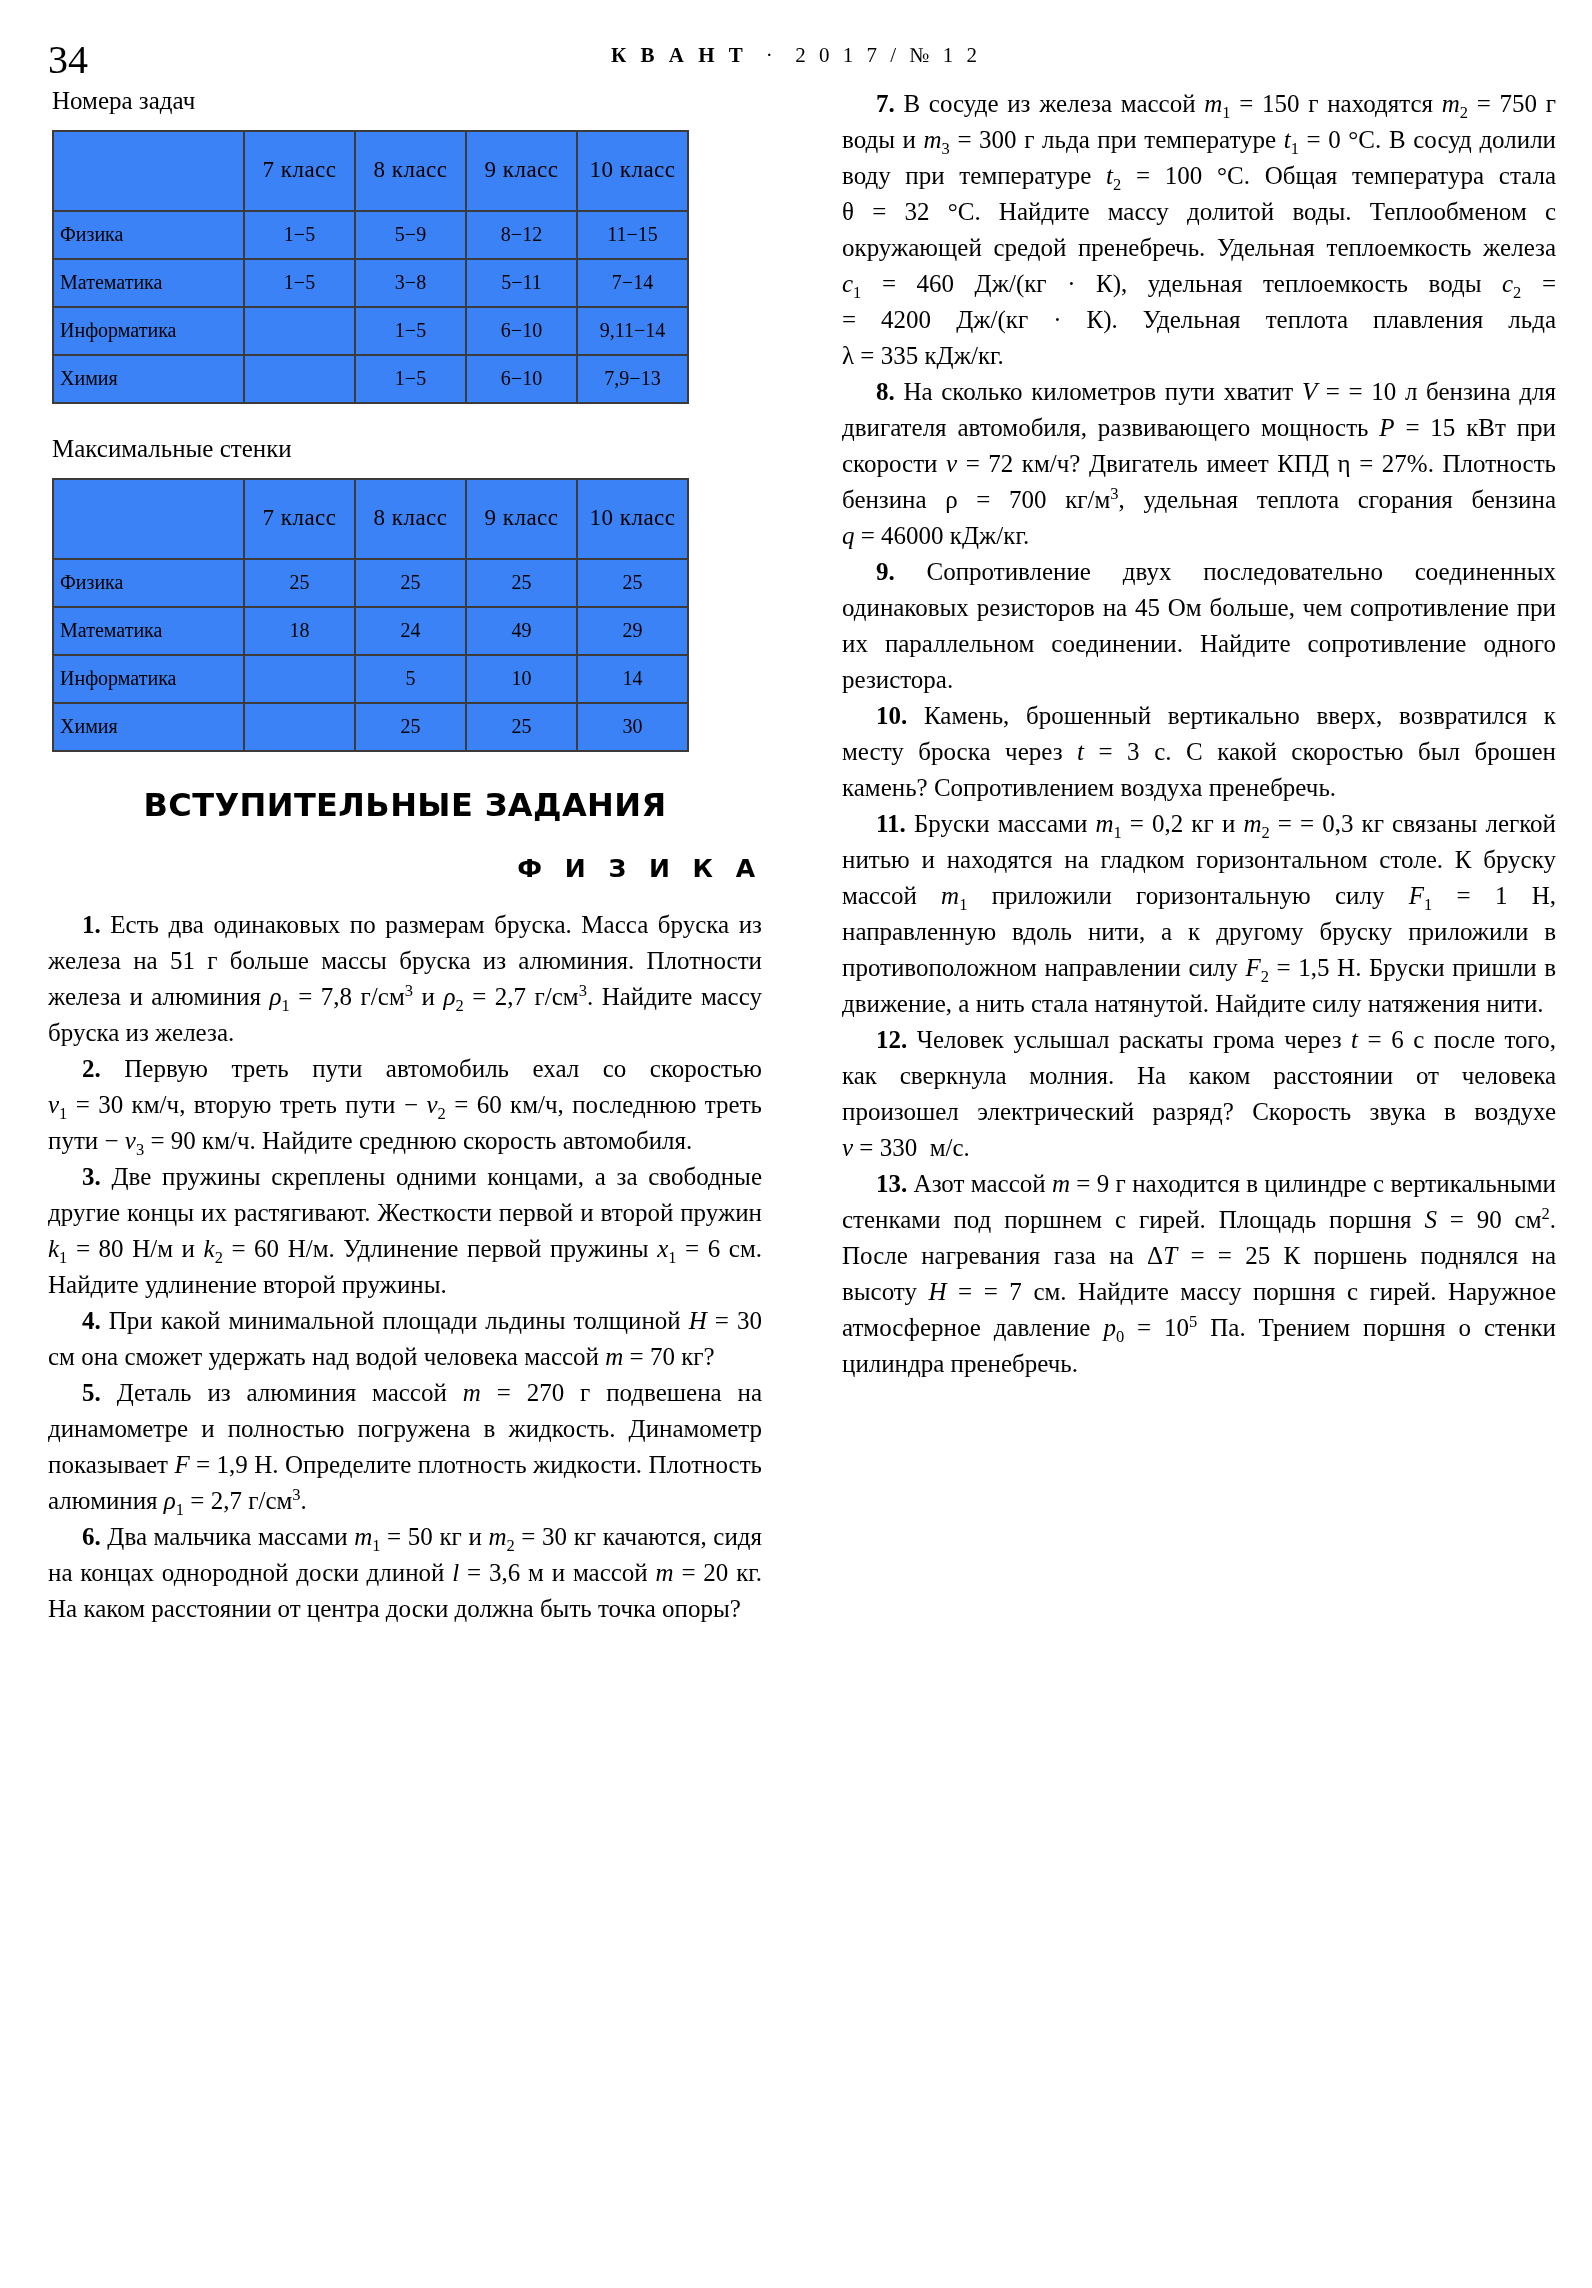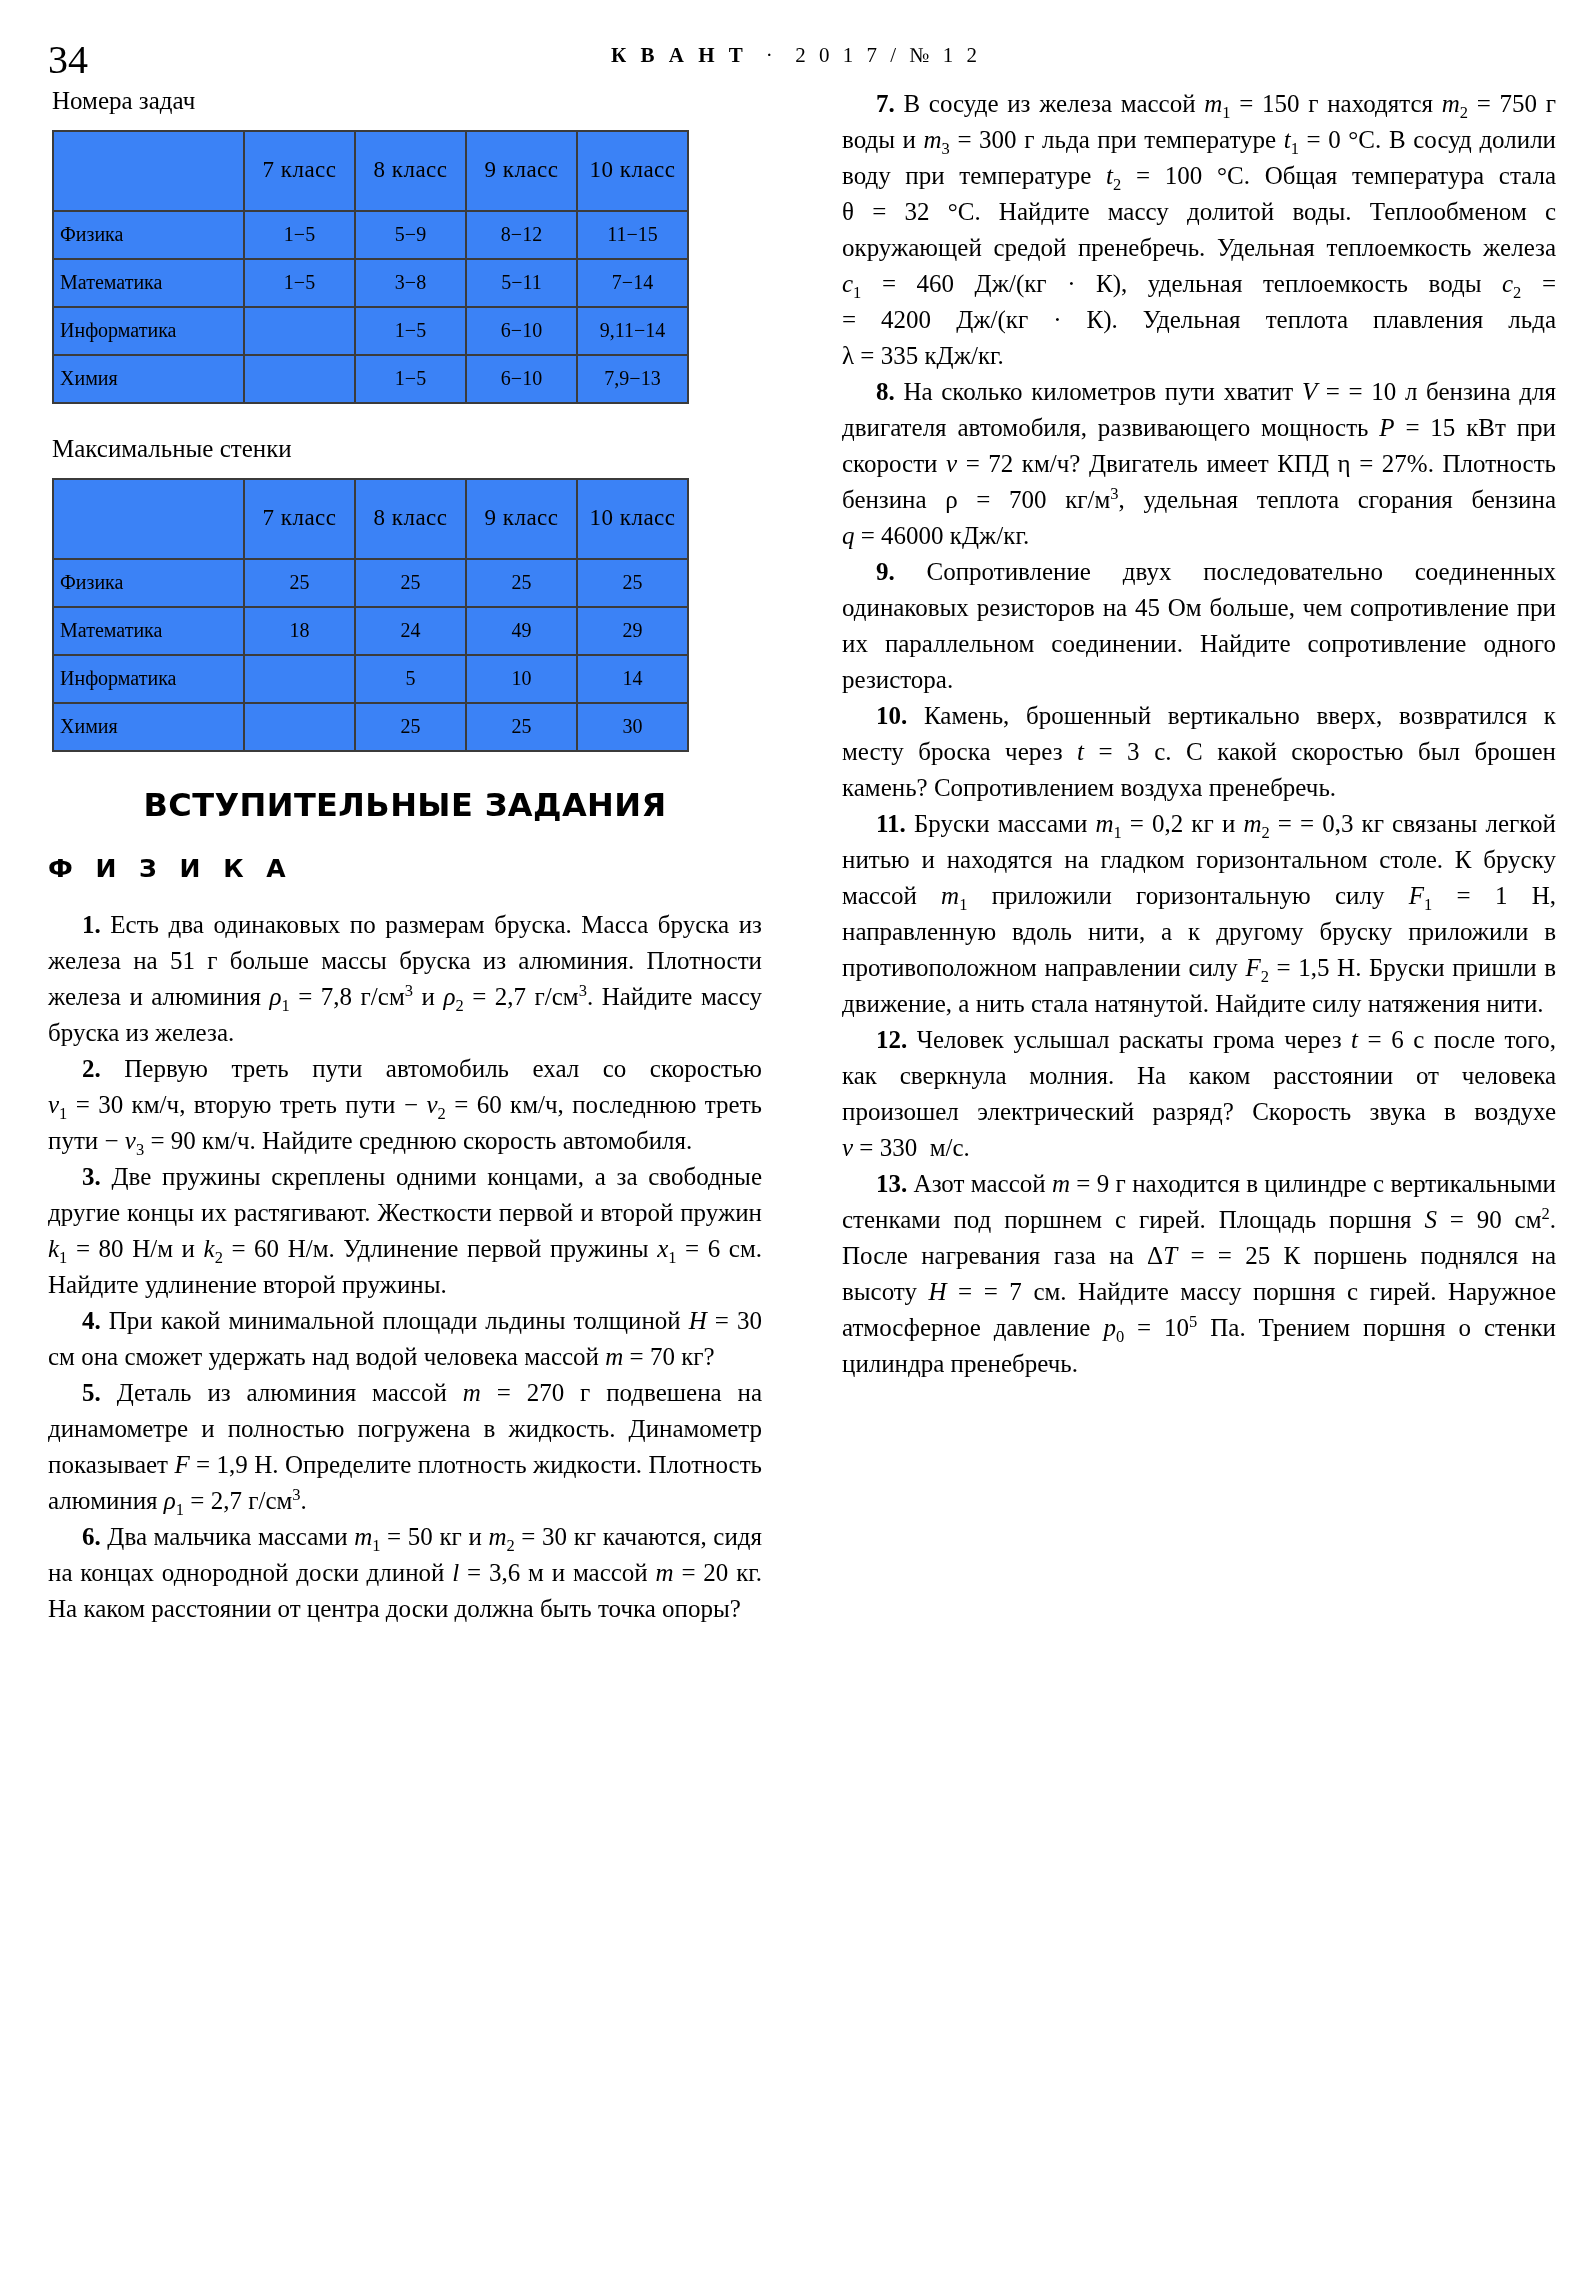--- a/index.html
+++ b/index.html
@@ -121,21 +121,21 @@
     font-size: 32px;
     font-weight: bold;
     text-align: center;
     letter-spacing: 0.4px;
     margin: 34px 0 30px 0;
   }
   h2.subject-title {
     font-family: "DejaVu Sans", "Liberation Sans", sans-serif;
     font-size: 25px;
     font-weight: bold;
-    text-align: left;
+    text-align: right;
     letter-spacing: 7px;
     margin: 0 0 24px 0;
   }
 
   
   p.problem {
     font-size: 25px;
     line-height: 36px;
     text-align: justify;
     text-justify: inter-word;

